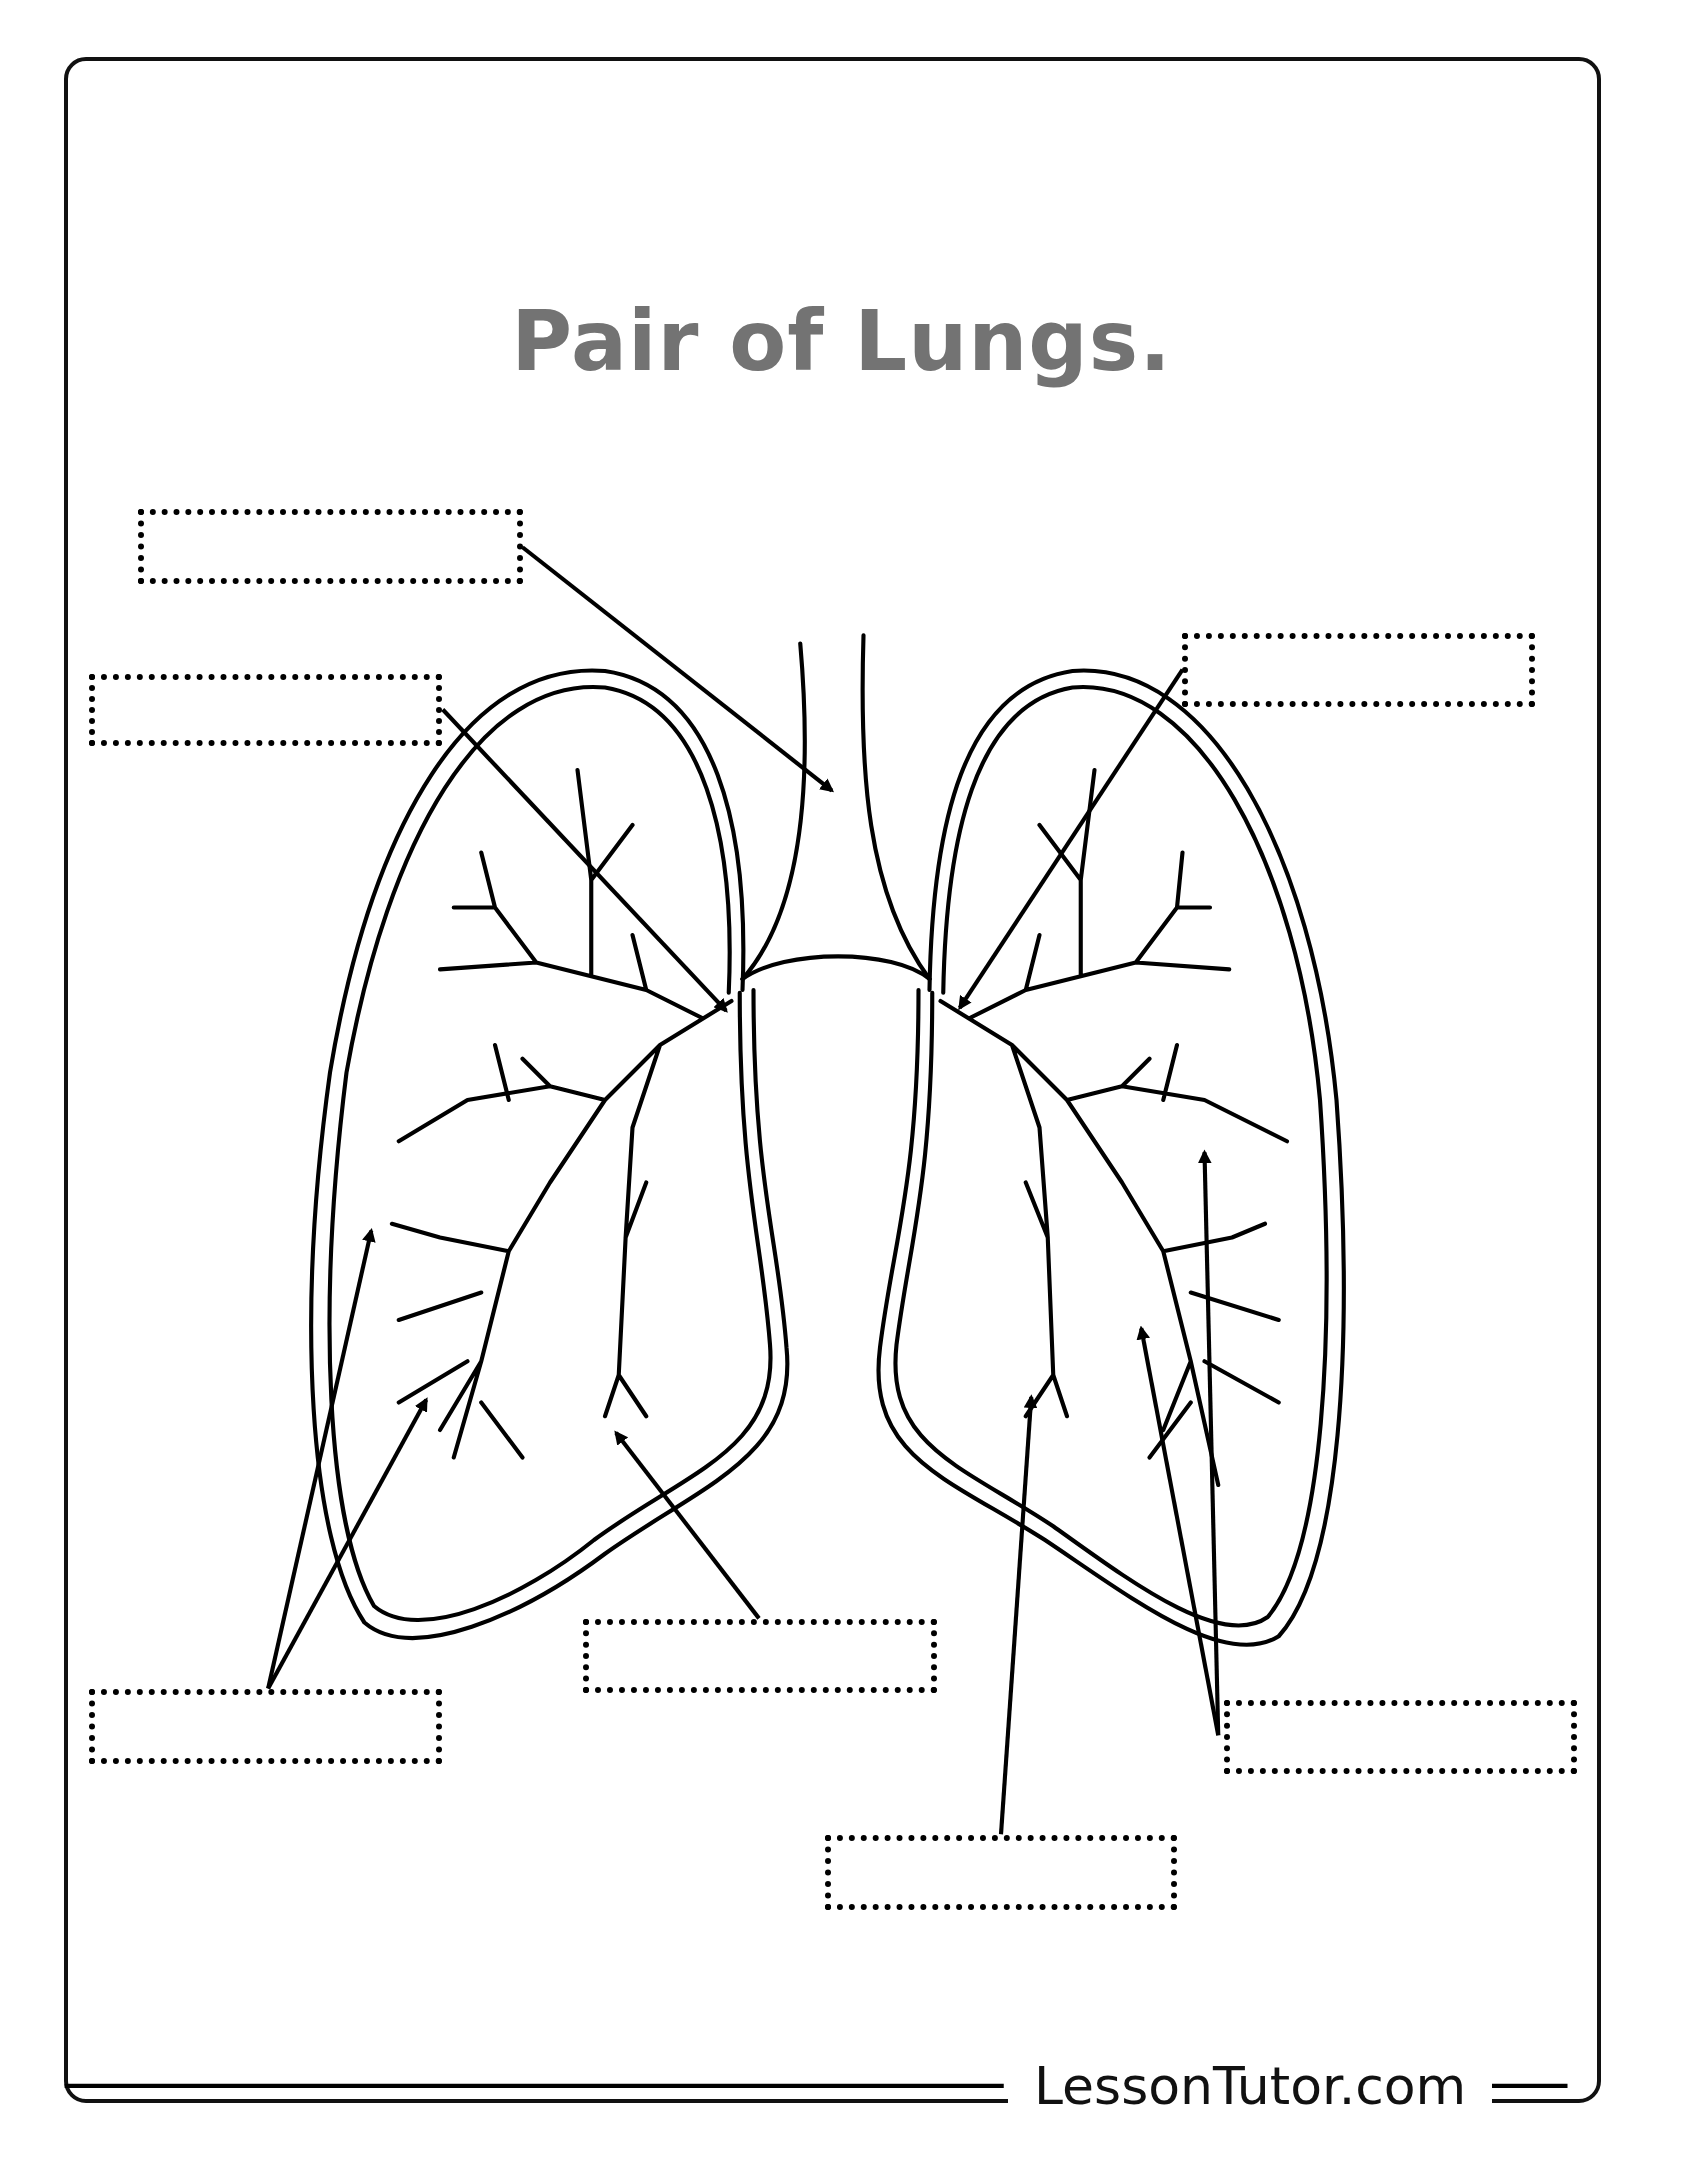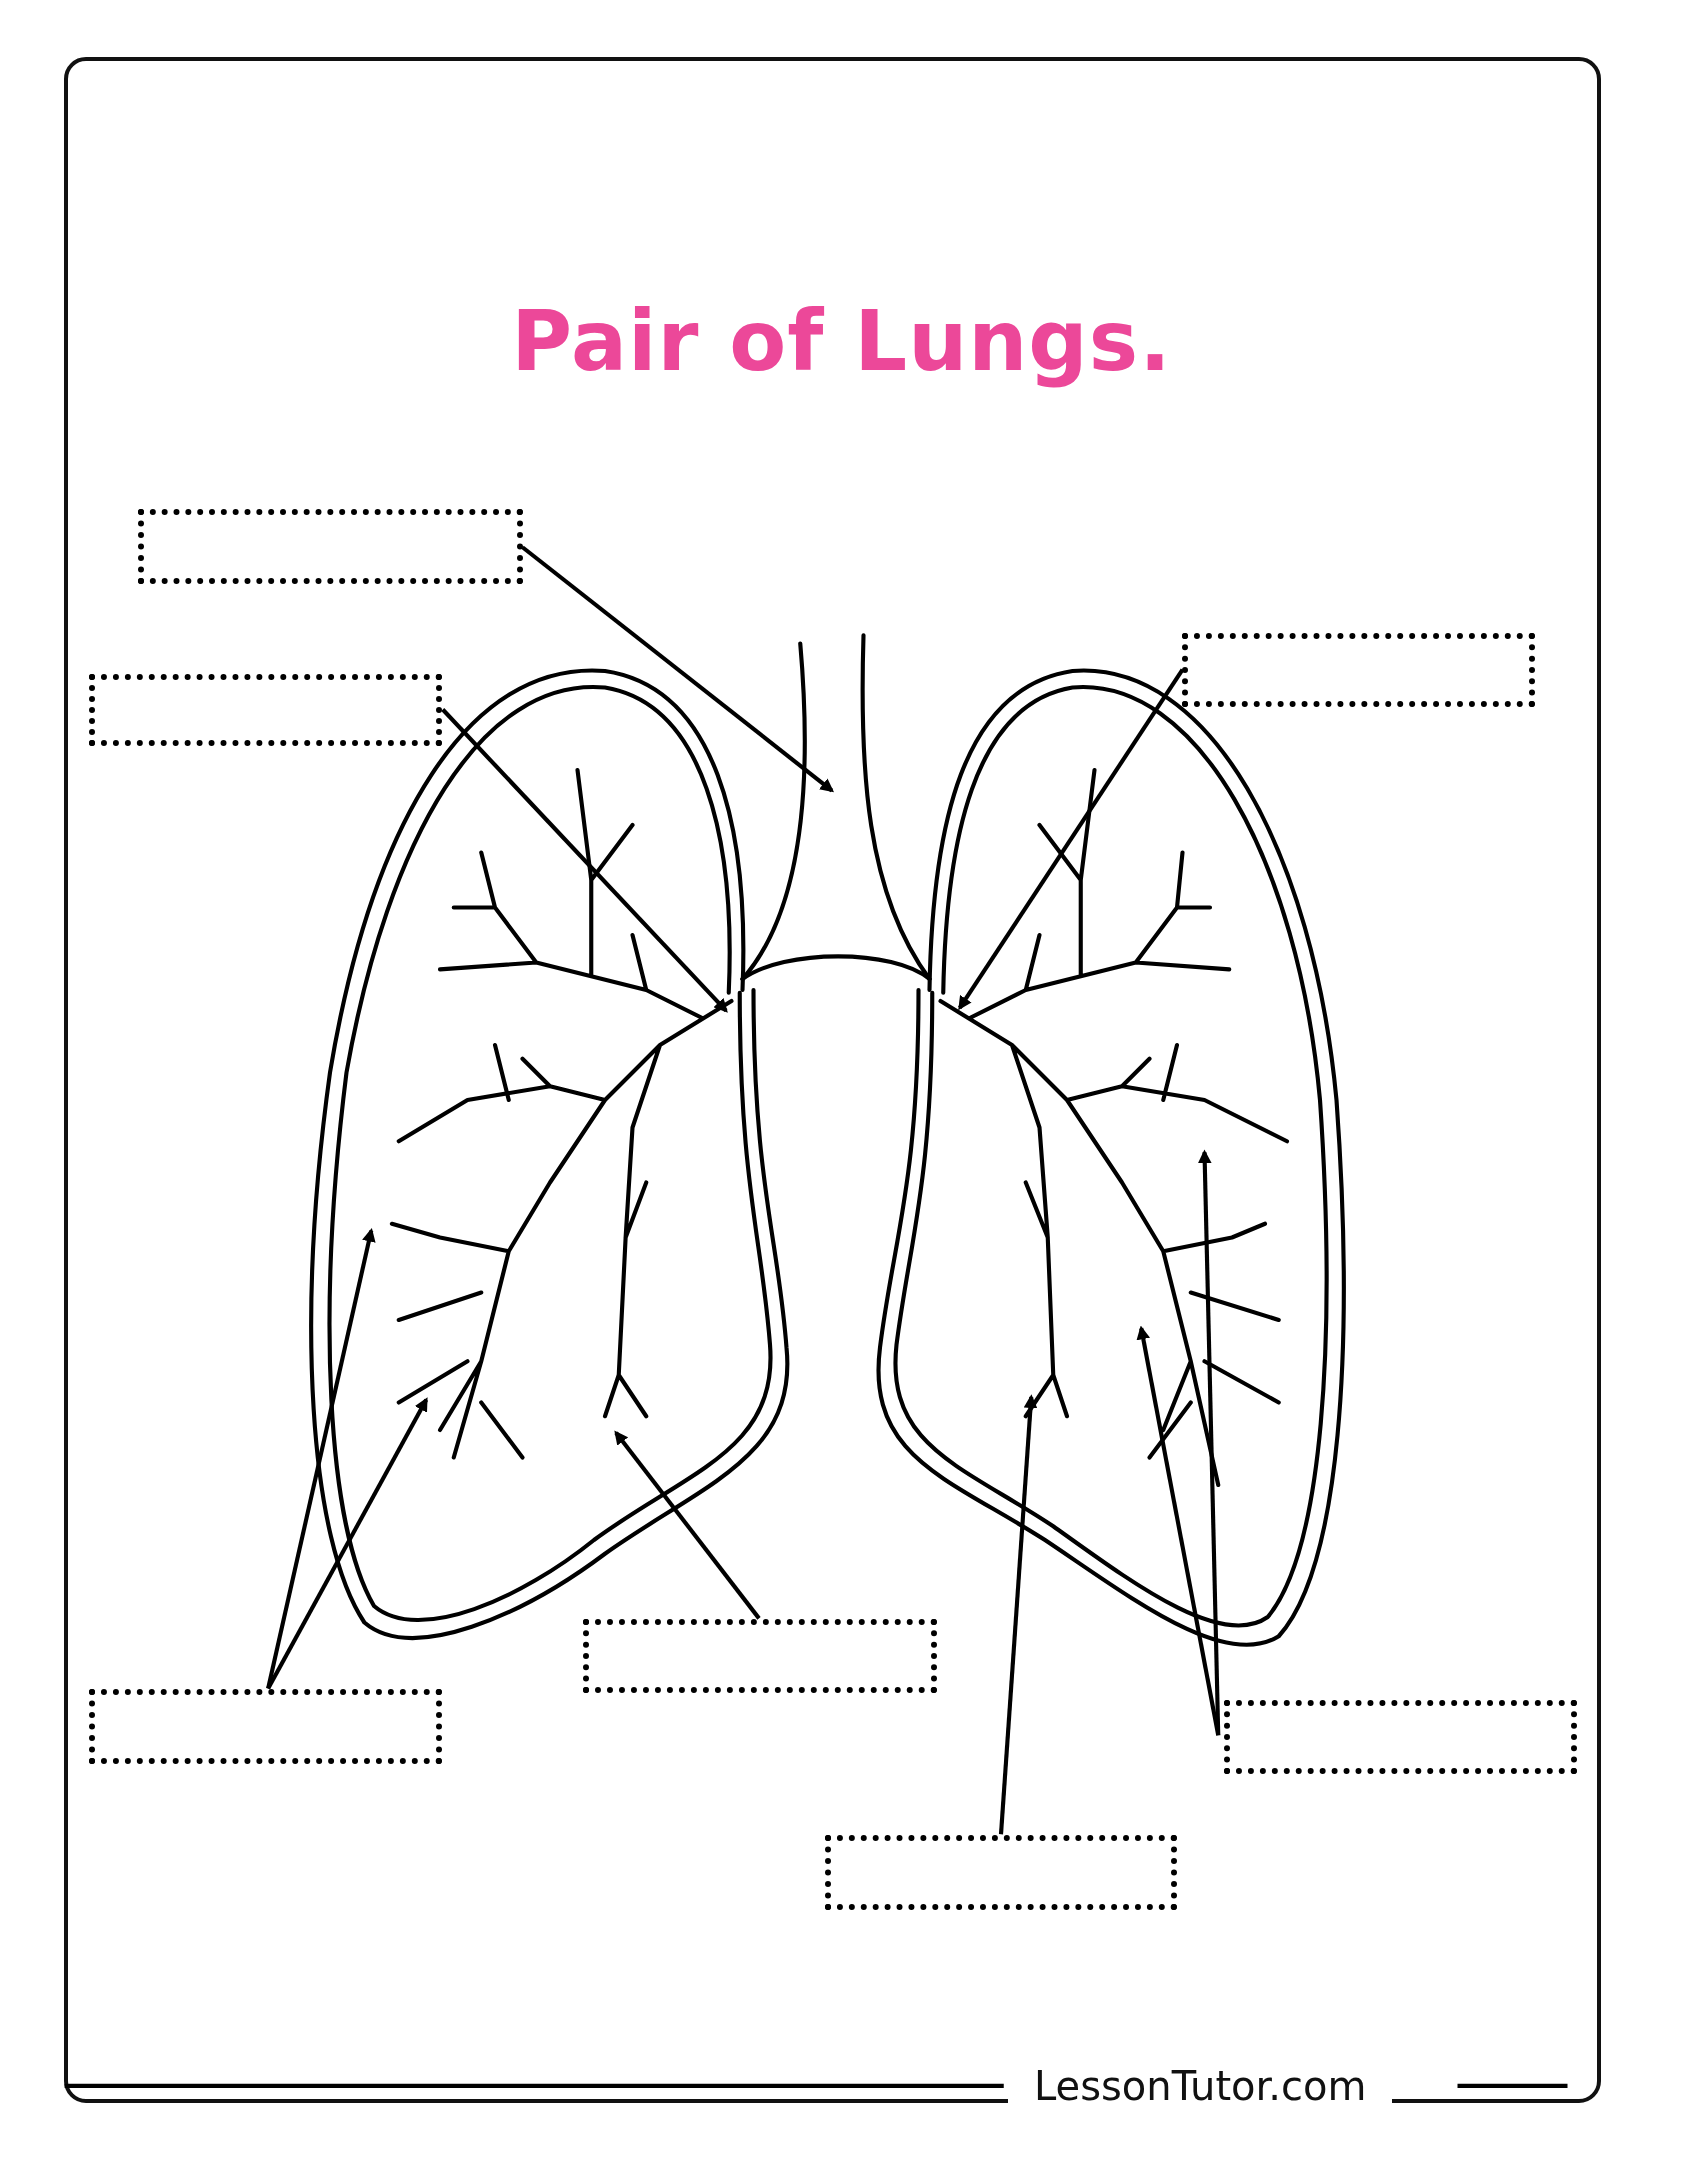--- a/index.html
+++ b/index.html
@@ -1,19 +1,19 @@
 <!DOCTYPE html>
 <html><head>
 <meta charset="utf-8">
 <style>
   html,body{margin:0;padding:0;background:#fff;}
   body{width:1683px;height:2178px;position:relative;overflow:hidden;font-family:"DejaVu Sans",sans-serif;}
   .frame{position:absolute;left:64px;top:57px;width:1537px;height:2046px;border:4px solid #111;border-radius:22px;box-sizing:border-box;}
-  .title{position:absolute;left:0;right:0;top:293px;text-align:center;font-family:"DejaVu Sans",sans-serif;font-weight:bold;font-size:83px;color:#ec4899;letter-spacing:1px;}
-  .footer{position:absolute;top:2061px;left:1008px;background:#fff;padding:0 26px;font-family:"DejaVu Sans",sans-serif;font-size:40px;color:#111;line-height:50px;}
+  .title{position:absolute;left:0;right:0;top:293px;text-align:center;font-family:"DejaVu Sans",sans-serif;font-weight:bold;font-size:83px;color:#737373;letter-spacing:1px;}
+  .footer{position:absolute;top:2061px;left:1008px;background:#fff;padding:0 26px;font-family:"DejaVu Sans",sans-serif;font-size:52px;color:#111;line-height:50px;}
   svg.diagram{position:absolute;left:0;top:0;width:1683px;height:2178px;}
   .label-box{position:absolute;border:6px dotted #000;box-sizing:border-box;background:transparent;}
 </style>
 </head>
 <body>
 
 <div class="frame"></div>
 
 <div class="title">Pair of Lungs.</div>
 

